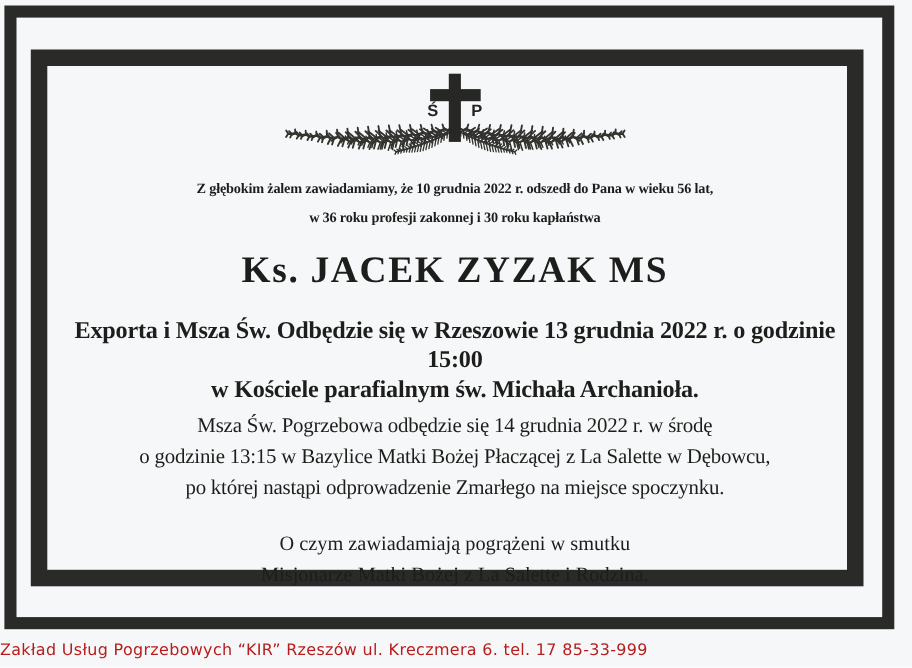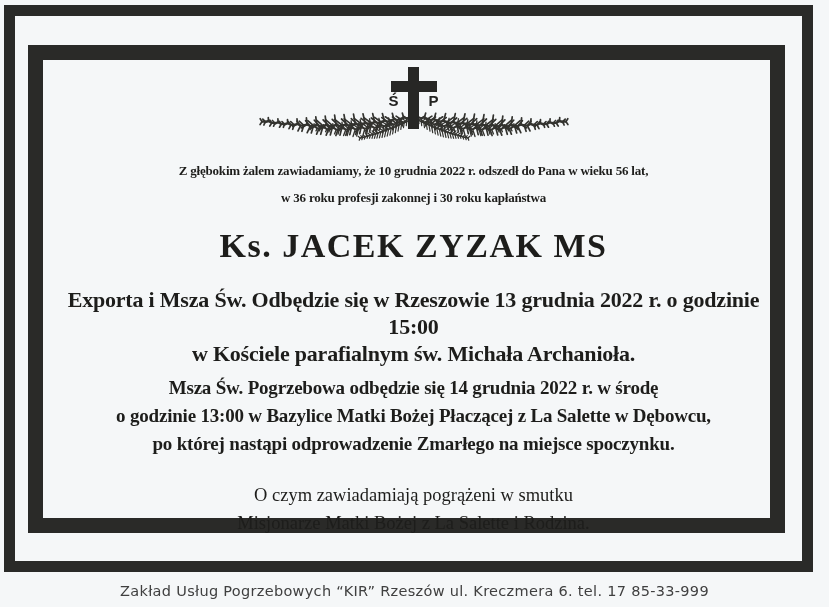--- a/index.html
+++ b/index.html
@@ -63,35 +63,35 @@
     line-height:54px; letter-spacing:1.5px;
     white-space:nowrap;
   }
   .para-a{
     margin-top:13px;
     font-size:22px; font-weight:bold;
     line-height:27px; letter-spacing:-0.2px;
   }
   .para-b{
     margin-top:7px;
-    font-size:19px; font-weight:bold;
+    font-size:19px; font-weight:normal;
     line-height:28px; letter-spacing:-0.2px;
   }
   .closing{
     margin-top:23px;
     font-size:18.5px; font-weight:normal;
     line-height:28px;
   }
   .footer{
     position:absolute;
     left:0; right:0; bottom:8px;
-    text-align:center;
+    text-align:left;
     font-family:"DejaVu Sans", sans-serif;
     font-size:14.5px; letter-spacing:0.3px;
-    color:#404040;
+    color:#b91c1c;
   }
 </style>
 </head>
 <body>
 
 <div class="sheet">
 
   <div class="outer-frame"></div>
   <div class="inner-frame"></div>
 
@@ -503,21 +503,21 @@
 
     <div class="deceased">Ks. JACEK ZYZAK MS</div>
 
     <div class="para-a">
       <div>Exporta i Msza Św. Odbędzie się w Rzeszowie 13 grudnia 2022 r. o godzinie 15:00</div>
       <div>w Kościele parafialnym św. Michała Archanioła.</div>
     </div>
 
     <div class="para-b">
       <div>Msza Św. Pogrzebowa odbędzie się 14 grudnia 2022 r. w środę</div>
-      <div>o godzinie 13:00 w Bazylice Matki Bożej Płaczącej z La Salette w Dębowcu,</div>
+      <div>o godzinie 13:15 w Bazylice Matki Bożej Płaczącej z La Salette w Dębowcu,</div>
       <div>po której nastąpi odprowadzenie Zmarłego na miejsce spoczynku.</div>
     </div>
 
     <div class="closing">
       <div>O czym zawiadamiają pogrążeni w smutku</div>
       <div>Misjonarze Matki Bożej z La Salette i Rodzina.</div>
     </div>
 
   </div>
 

